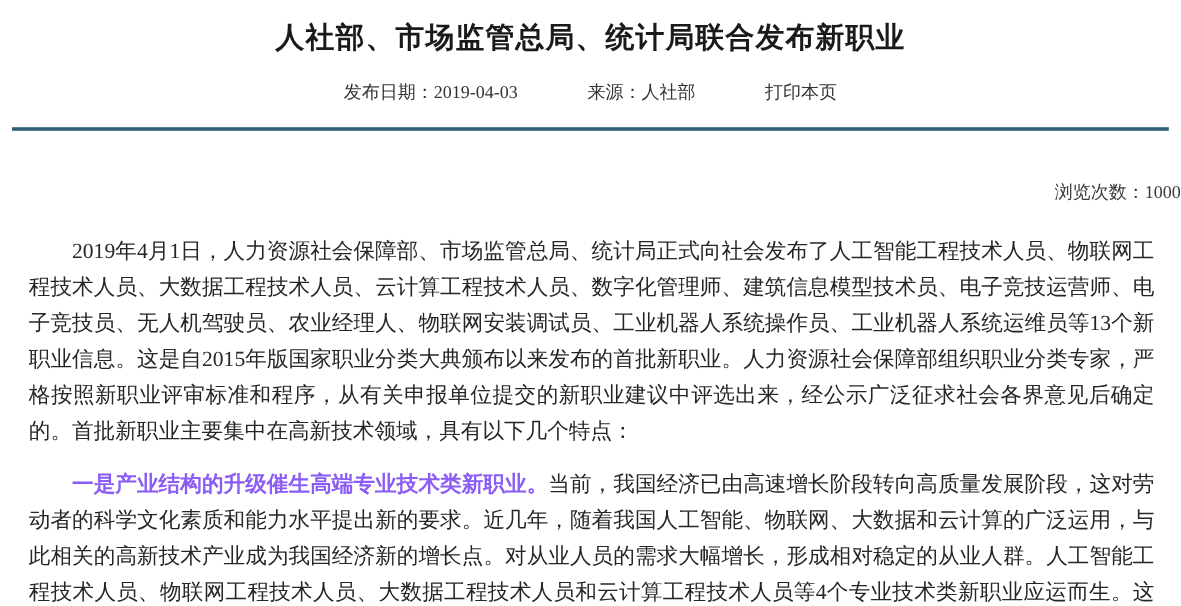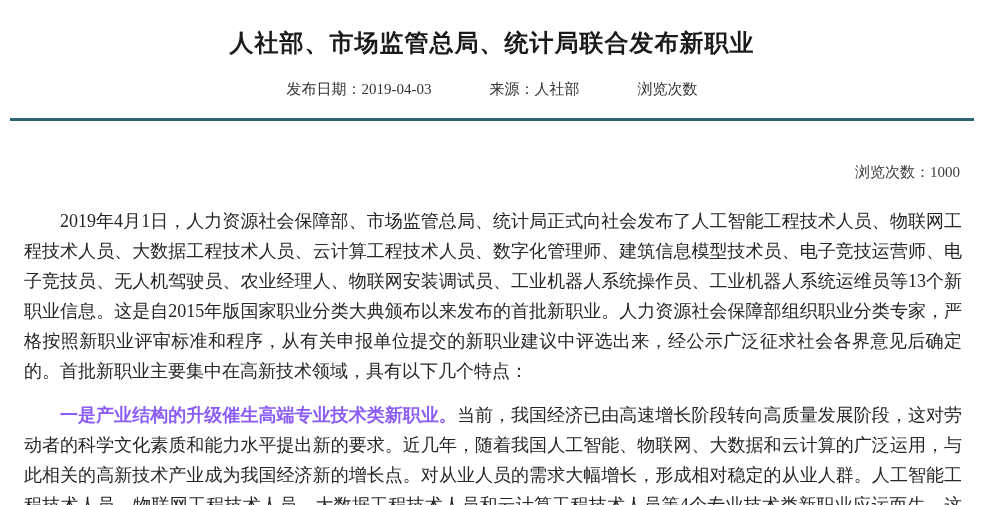--- a/index.html
+++ b/index.html
@@ -13,21 +13,21 @@
     overflow: hidden;
     font-family: "Liberation Sans", sans-serif;
     color: #262626;
   }
   .page {
     width: 100%;
     height: 100%;
     box-sizing: border-box;
   }
   .article-title {
-    margin: 12px;
+    margin: 0;
     padding-top: 15px;
     text-align: center;
     font-size: 24px;
     font-weight: bold;
     color: #1a1a1a;
     font-family: "Liberation Sans", sans-serif;
     letter-spacing: 1px;
   }
   .meta-row {
     margin-top: 21px;
@@ -48,21 +48,20 @@
     cursor: pointer;
   }
   .divider {
     margin: 19px 10px 0 10px;
     height: 3px;
     background: #2d6373;
   }
   .views-row {
     margin-top: 42px;
     text-align: right;
-    padding-right: 24px;
     font-size: 15px;
     color: #3a3a3a;
     font-family: "Liberation Serif", serif;
   }
   .article-body {
     margin-top: 24px;
     padding: 0 10px 0 12px;
     font-size: 18px;
     line-height: 30px;
     text-align: justify;
@@ -84,21 +83,21 @@
 </head>
 <body>
 
 <div class="page">
 
   <h1 class="article-title">人社部、市场监管总局、统计局联合发布新职业</h1>
 
   <div class="meta-row">
     <span class="meta-item"><span>发布日期：</span><span>2019-04-03</span></span>
     <span class="meta-item"><span>来源：</span><span>人社部</span></span>
-    <span class="meta-item print-link">浏览次数</span>
+    <span class="meta-item print-link">打印本页</span>
   </div>
 
   <div class="divider"></div>
 
   <div class="views-row"><span>浏览次数：</span><span>1000</span></div>
 
   <div class="article-body">
     <p>2019年4月1日，人力资源社会保障部、市场监管总局、统计局正式向社会发布了人工智能工程技术人员、物联网工程技术人员、大数据工程技术人员、云计算工程技术人员、数字化管理师、建筑信息模型技术员、电子竞技运营师、电子竞技员、无人机驾驶员、农业经理人、物联网安装调试员、工业机器人系统操作员、工业机器人系统运维员等13个新职业信息。这是自2015年版国家职业分类大典颁布以来发布的首批新职业。人力资源社会保障部组织职业分类专家，严格按照新职业评审标准和程序，从有关申报单位提交的新职业建议中评选出来，经公示广泛征求社会各界意见后确定的。首批新职业主要集中在高新技术领域，具有以下几个特点：</p>
     <p><span class="lead-bold">一是产业结构的升级催生高端专业技术类新职业。</span><span>当前，我国经济已由高速增长阶段转向高质量发展阶段，这对劳动者的科学文化素质和能力水平提出新的要求。近几年，随着我国人工智能、物联网、大数据和云计算的广泛运用，与此相关的高新技术产业成为我国经济新的增长点。对从业人员的需求大幅增长，形成相对稳定的从业人群。人工智能工程技术人员、物联网工程技术人员、大数据工程技术人员和云计算工程技术人员等4个专业技术类新职业应运而生。这些新职业属高新技术产业，以较高的专业技术知识和能力为支撑，从业人员普遍具有较高学历。</span></p>
   </div>

